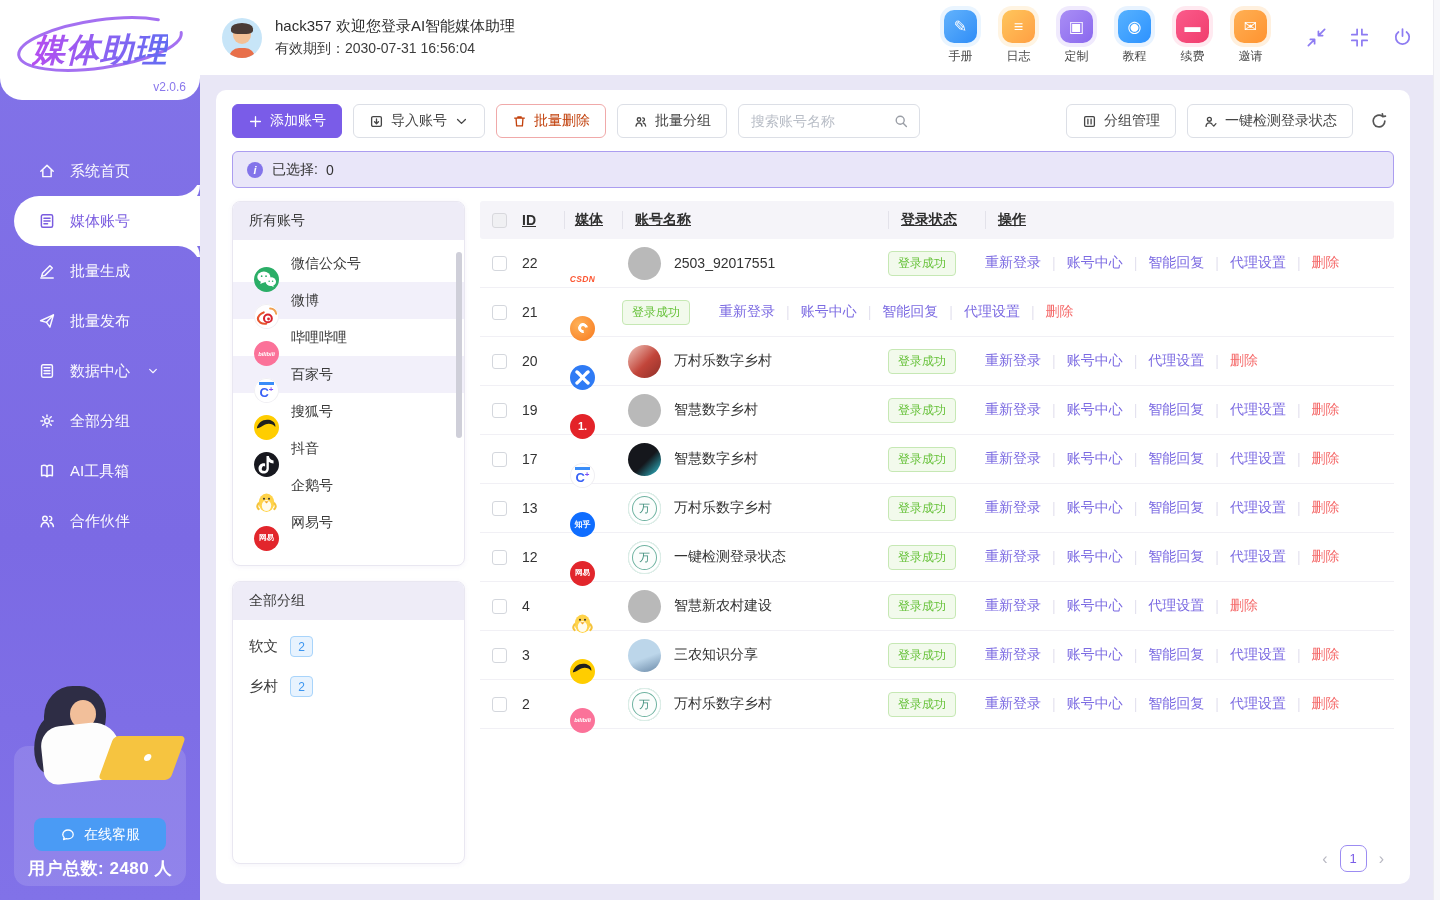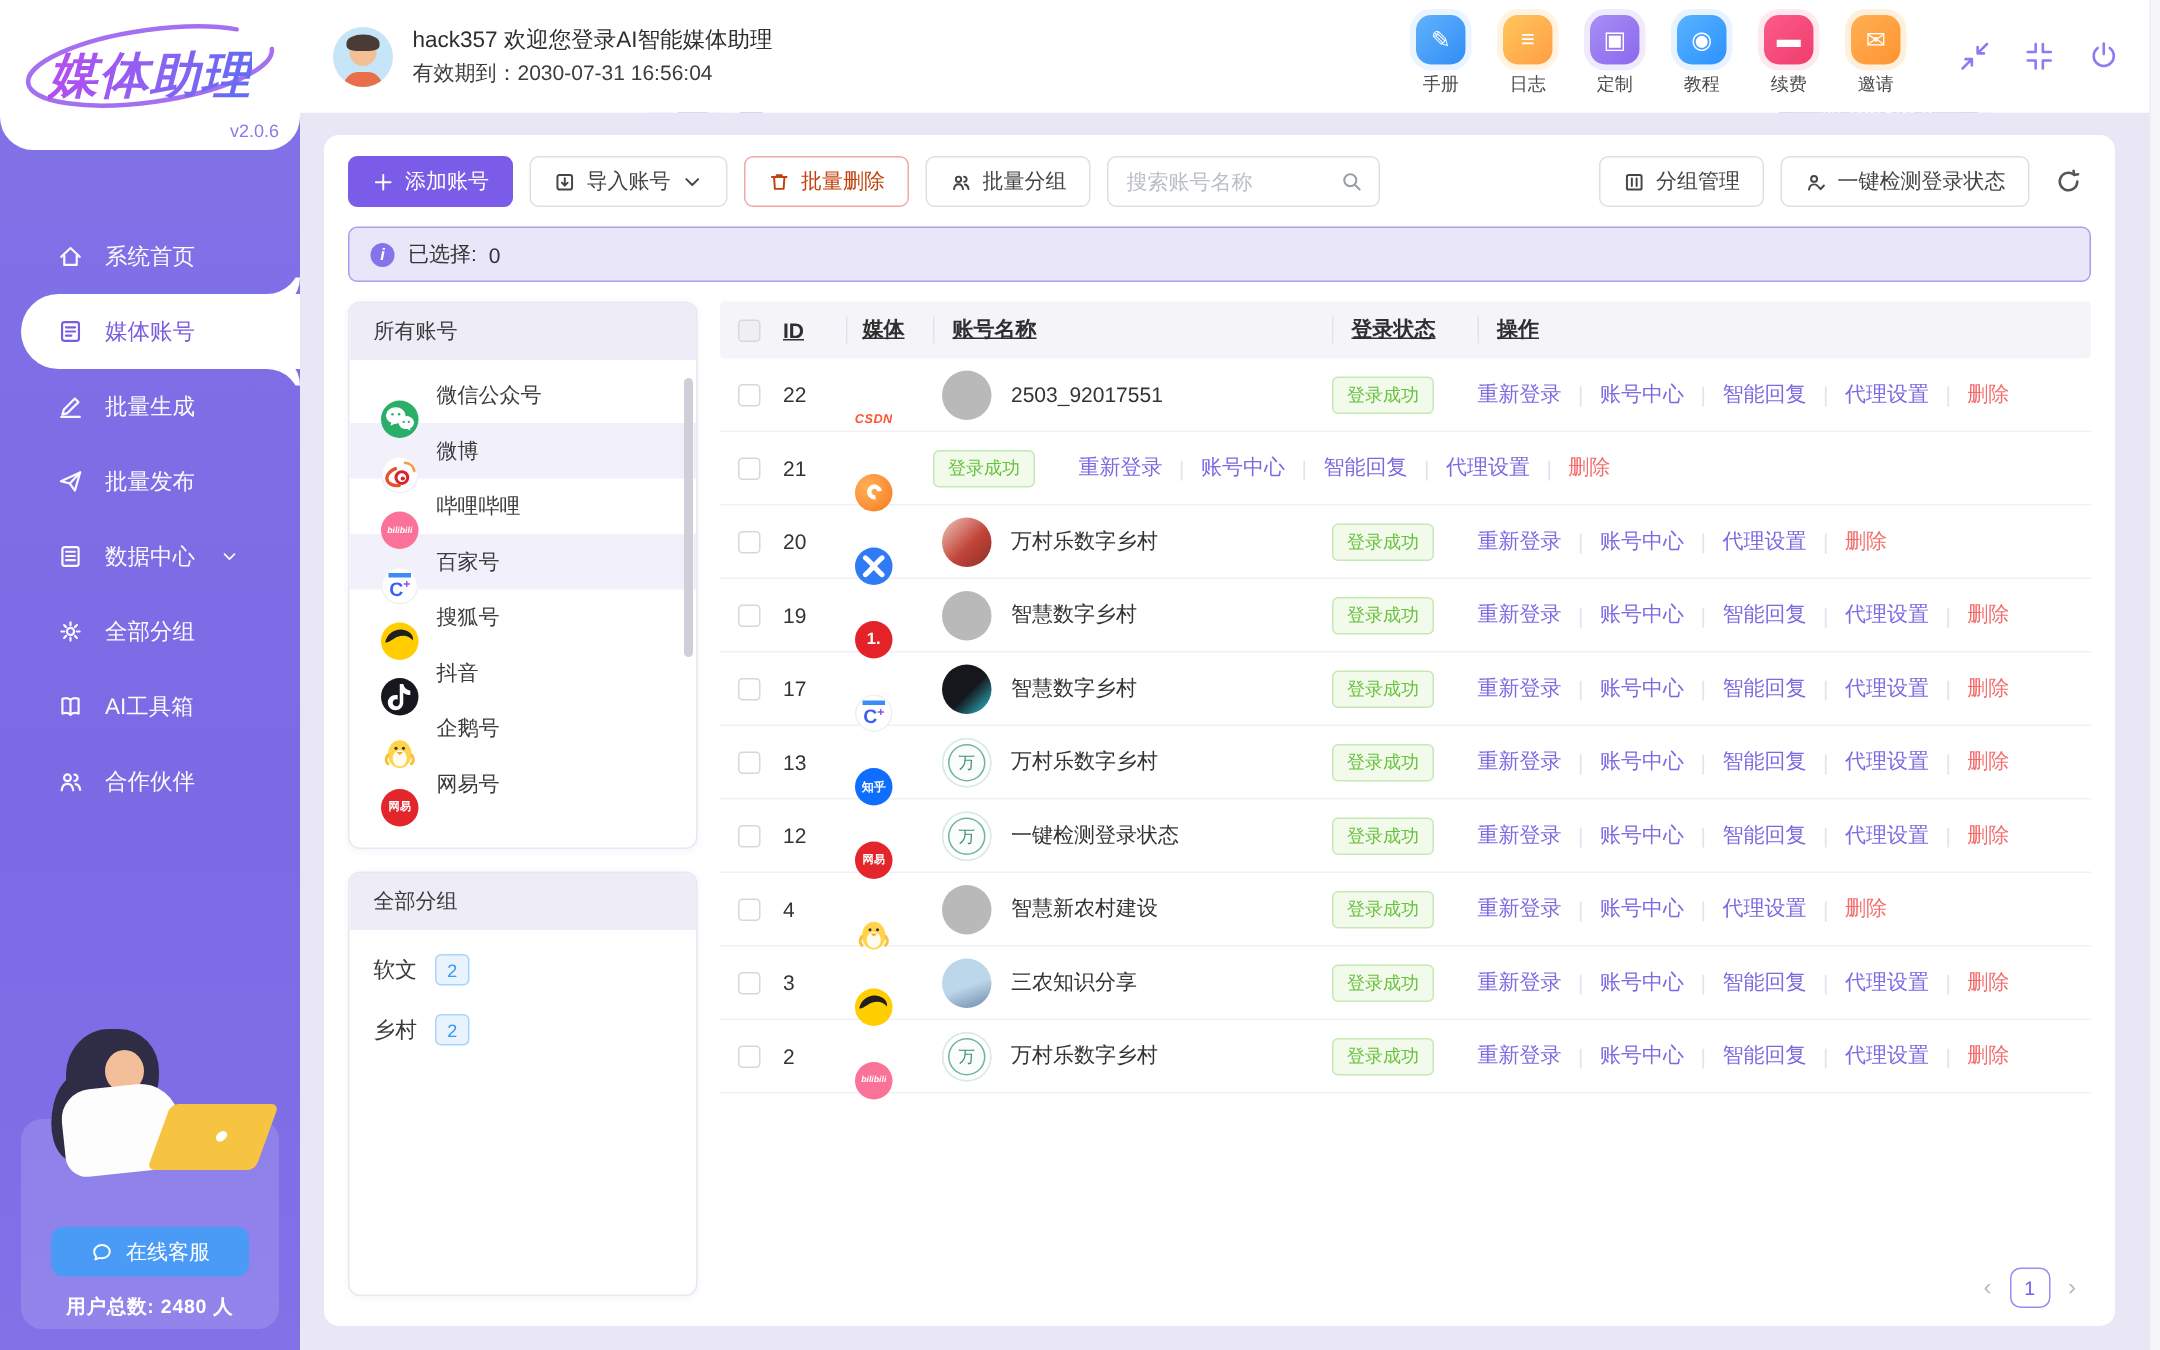--- a/index.html
+++ b/index.html
@@ -43,21 +43,21 @@
     border-radius:20px 26px 10px 14px; transform:rotate(-6deg); }
   .illu-laptop { position:absolute; left:84px; top:50px; width:72px; height:44px; background:#f6c440;
     border-radius:5px; transform:skewX(-20deg); }
   .illu-laptop::after { content:""; position:absolute; left:38px; top:18px; width:7px; height:7px;
     background:#fff; border-radius:50%; }
   .cs-btn { position:absolute; left:34px; bottom:49px; width:132px; height:33px; background:#4a9bf5;
     border:none; border-radius:8px; color:#fff; font-size:14px; display:flex; align-items:center;
     justify-content:center; gap:8px; cursor:pointer; z-index:2; font-family:inherit; }
   .cs-btn svg { width:16px; height:16px; }
   .user-total { position:absolute; left:0; width:200px; bottom:20px; text-align:center; color:#fff;
-    font-size:13px; font-weight:700; letter-spacing:.5px; }
+    font-size:17px; font-weight:700; letter-spacing:.5px; }
 
   
   .header { position:fixed; left:200px; top:0; width:1240px; height:75px; background:#fff;
     display:flex; align-items:center; padding:0 26px 0 22px; z-index:4; }
   .user-avatar { width:40px; height:40px; border-radius:50%; background:#c7e5f8; position:relative;
     overflow:hidden; flex:none; }
   .ua-hair { position:absolute; left:9px; top:5px; width:22px; height:11px; background:#4a3b36;
     border-radius:50% 50% 30% 30%; z-index:2; }
   .ua-face { position:absolute; left:11px; top:8px; width:18px; height:18px; background:#f3c096;
     border-radius:50%; }

